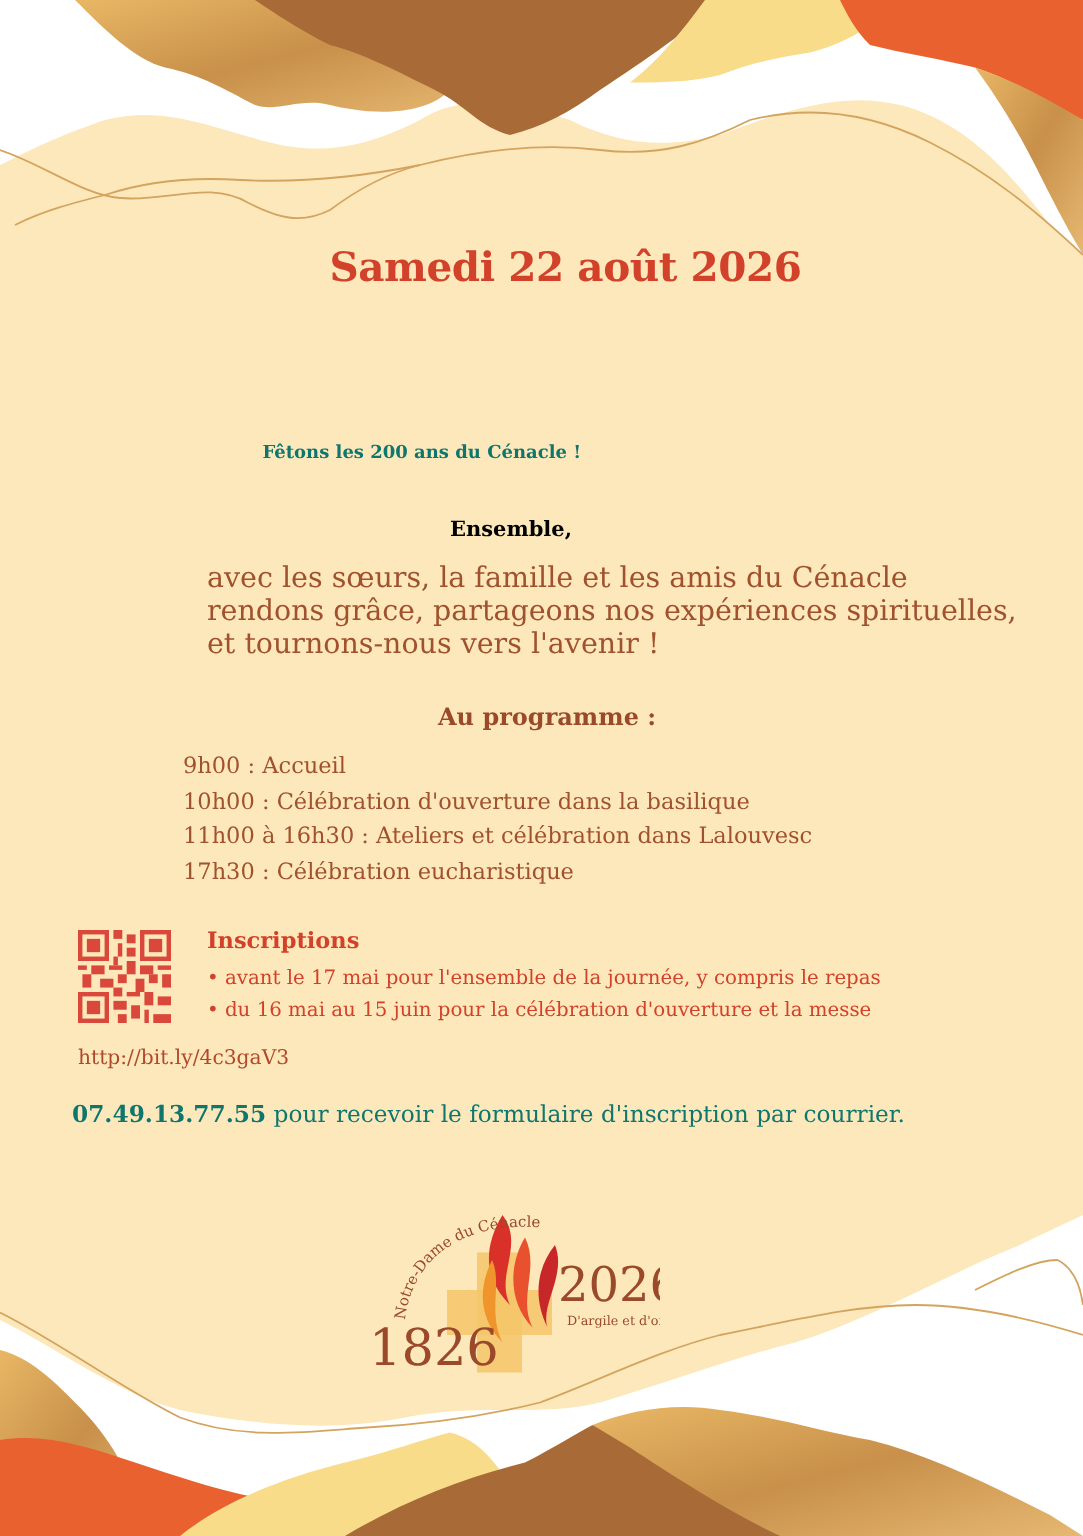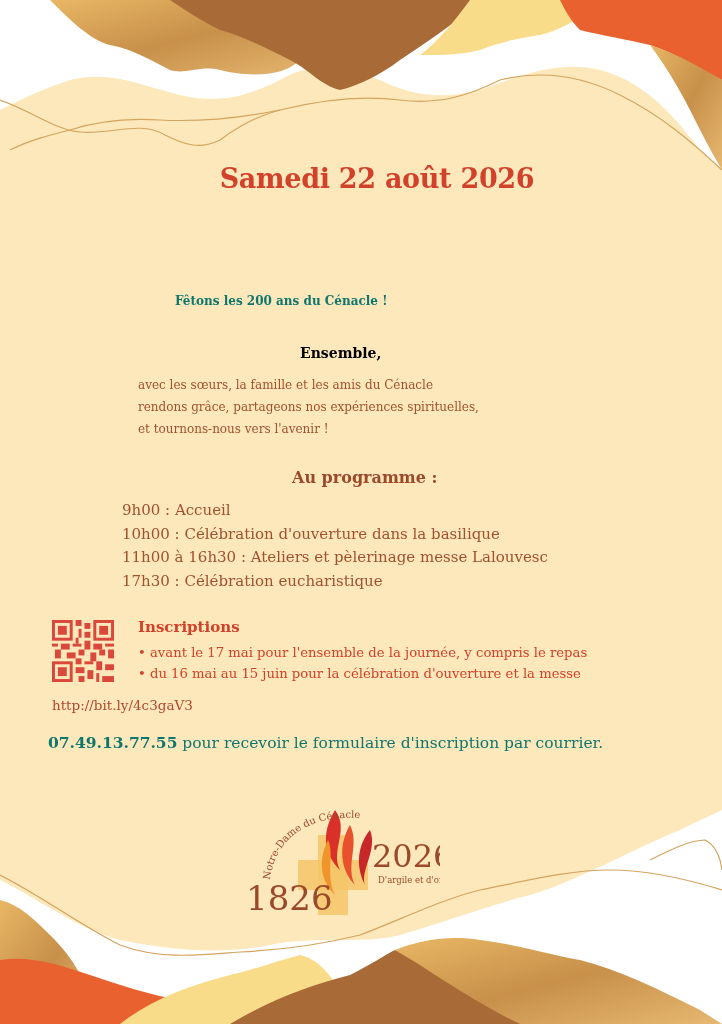--- a/index.html
+++ b/index.html
@@ -5,21 +5,21 @@
   html, body { margin: 0; padding: 0; }
   body { width: 722px; height: 1024px; overflow: hidden; background: #ffffff; }
   .poster { position: relative; width: 722px; height: 1024px; background: #fde8bb; overflow: hidden; font-family: "DejaVu Serif", serif; }
   .bg-svg { position: absolute; left: 0; top: 0; width: 722px; height: 1024px; }
   .content { position: absolute; left: 0; top: 0; width: 722px; height: 1024px; }
   .title { position: absolute; left: 0; width: 700px; text-align: center; color: #d2412a; font-weight: bold; font-family: "DejaVu Serif", serif; letter-spacing: -0.3px; padding-left: 27px; }
   .title1 { top: 163px; left: 0; width: 700px; font-size: 27px; }
   .title2 { top: 207px; left: 0; width: 700px; font-size: 27px; }
   .sub { position: absolute; top: 294px; left: 175px; font-size: 12px; font-weight: bold; color: #0f766e; }
   .ens { position: absolute; top: 345px; left: 300px; font-size: 14px; font-weight: bold; color: #000000; }
-  .para { position: absolute; top: 374px; left: 138px; font-size: 12px; line-height: 22px; color: #a0512e; }
+  .para { position: absolute; top: 374px; left: 138px; font-size: 19px; line-height: 22px; color: #a0512e; }
   .para div { white-space: nowrap; }
   .prog-h { position: absolute; top: 468px; left: 276px; font-size: 16px; font-weight: bold; color: #9a4a2a; margin-left: 16px; }
   .prog { position: absolute; top: 499px; left: 122px; font-size: 15px; line-height: 23.5px; color: #a0512e; }
   .prog div { white-space: nowrap; }
   .qr { position: absolute; top: 620px; left: 52px; width: 62px; height: 62px; }
   .ins-h { position: absolute; top: 618px; left: 138px; font-size: 15px; font-weight: bold; color: #d2412a; }
   .ins-list { position: absolute; top: 642px; left: 138px; font-size: 13.2px; line-height: 21px; color: #d2412a; }
   .ins-list div { white-space: nowrap; }
   .url { position: absolute; top: 697px; left: 52px; font-size: 13.5px; color: #b0482c; }
   .phone-line { position: absolute; top: 733px; left: 48px; font-size: 15.5px; color: #0f766e; white-space: nowrap; }
@@ -81,21 +81,21 @@
     <div class="para">
       <div>avec les sœurs, la famille et les amis du Cénacle</div>
       <div>rendons grâce, partageons nos expériences spirituelles,</div>
       <div>et tournons-nous vers l'avenir !</div>
     </div>
 
     <div class="prog-h">Au programme :</div>
     <div class="prog">
       <div>9h00 : Accueil</div>
       <div>10h00 : Célébration d'ouverture dans la basilique</div>
-      <div>11h00 à 16h30 : Ateliers et pèlerinage messe Lalouvesc</div>
+      <div>11h00 à 16h30 : Ateliers et célébration dans Lalouvesc</div>
       <div>17h30 : Célébration eucharistique</div>
     </div>
 
     <svg class="qr" viewBox="0 0 21 21" xmlns="http://www.w3.org/2000/svg">
       <g fill="#d9483a">
         <rect x="0" y="0" width="7" height="7"></rect>
           <rect x="1" y="1" width="5" height="5" fill="#fde8bb"></rect>
           <rect x="2" y="2" width="3" height="3"></rect>
         <rect x="14" y="0" width="7" height="7"></rect>
           <rect x="15" y="1" width="5" height="5" fill="#fde8bb"></rect>

